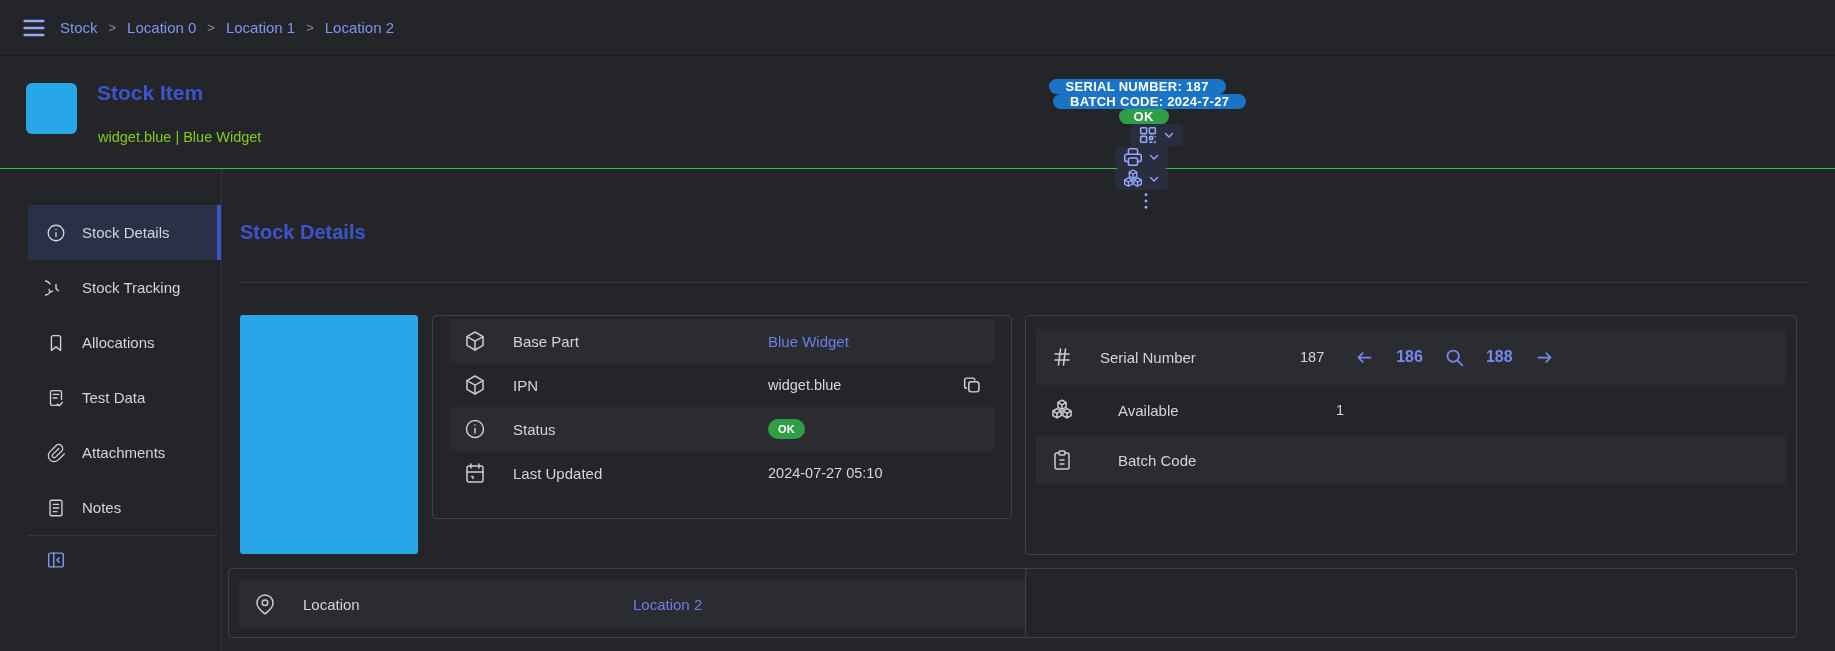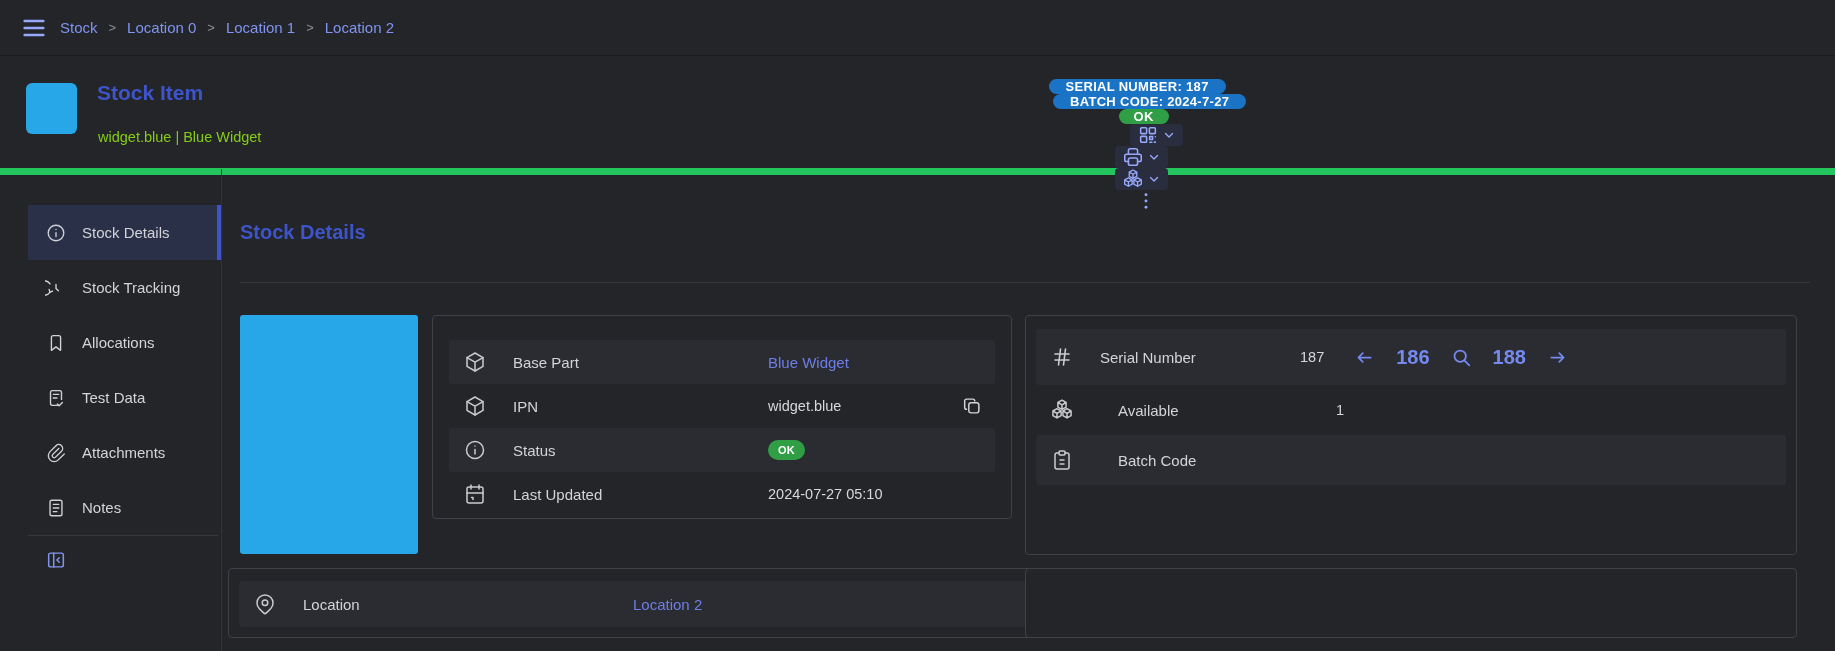--- a/index.html
+++ b/index.html
@@ -10,21 +10,21 @@
 
   
   .navbar{position:absolute;left:0;top:0;width:1835px;height:56px;
           border-bottom:1px solid #1a1b1f;display:flex;align-items:center;padding-left:20px;box-sizing:border-box;}
   .burger{color:#96a8fa;width:28px;height:28px;cursor:pointer;margin-right:12px;}
   .crumbs{display:flex;align-items:center;gap:11px;font-size:15px;}
   .crumb{color:#8094f2;text-decoration:none;cursor:pointer;}
   .crumb-sep{color:#8d8f94;font-size:13px;}
 
   
-  .pagehead{position:absolute;left:0;top:57px;width:1835px;height:111px;border-bottom:7px solid #22c55e;}
+  .pagehead{position:absolute;left:0;top:57px;width:1835px;height:111px;border-bottom:1px solid #22c55e;}
   .thumb{position:absolute;left:26px;top:26px;width:51px;height:51px;border-radius:6px;background:#28a7e8;}
   .ptitle{position:absolute;left:97px;top:24px;font-size:21px;font-weight:bold;color:#3d54cb;}
   .psub{position:absolute;left:98px;top:72px;font-size:14.5px;color:#84cc16;text-align:center;}
   .hdr-right{position:absolute;left:1028px;top:22px;height:60px;display:flex;align-items:center;flex-direction:column;}
   .pill{height:30px;display:flex;align-items:center;padding:0 17px;border-radius:15px;
         font-size:13px;font-weight:bold;color:#fff;letter-spacing:.3px;white-space:nowrap;}
   .pill-blue{background:#1a73c4;}
   .pill-green{background:#2f9e44;padding:0 15px;}
   .iconbtn{width:53px;height:42px;border-radius:4px;background:#2a2d3e;display:flex;align-items:center;
            justify-content:center;gap:3px;color:#96a8fa;cursor:pointer;}
@@ -41,21 +41,21 @@
   .side-div{margin-left:28px;width:190px;border-top:1px solid #35373c;}
   .collapse-btn{margin:13px 0 0 45px;width:22px;height:22px;color:#8095f0;cursor:pointer;}
 
   
   .main{position:absolute;left:223px;top:169px;width:1612px;height:482px;}
   .mhead{position:absolute;left:17px;top:52px;font-size:20px;font-weight:bold;color:#3d54cb;}
   .mdiv{position:absolute;left:17px;right:25px;top:113px;border-top:1px solid #35373c;}
 
   .stockimg{position:absolute;left:17px;top:146px;width:178px;height:239px;border-radius:3px;background:#28a7e8;}
   .panel{position:absolute;border:1px solid #3f4147;border-radius:4px;box-sizing:border-box;background:#242529;}
-  .panelA{left:209px;top:146px;width:580px;height:204px;padding:24px 16px;}
+  .panelA{left:209px;top:146px;width:580px;height:204px;padding:3px 16px;}
   .panelB{left:5px;top:399px;width:896px;height:70px;padding:12px 10px;}
   .panelC{left:802px;top:146px;width:772px;height:240px;padding:13px 10px;}
   .panelD{left:802px;top:399px;width:772px;height:70px;}
 
   .trow{display:grid;align-items:center;border-radius:3px;}
   .trow.stripe{background:#2b2c31;}
   .rowsA .trow{height:44px;grid-template-columns:64px 255px 1fr;}
   .rowsB .trow{height:46px;grid-template-columns:64px 330px 1fr;}
   .rowsC .trow{grid-template-columns:64px 200px 1fr;}
   .rowsC .trow.serial{height:56px;}
@@ -63,21 +63,21 @@
   .ticon{width:24px;height:24px;color:#c9cbcf;margin-left:14px;}
   .tlabel{font-size:15px;color:#d2d4d8;}
   .tvalue{font-size:14.5px;color:#d6d8da;}
   .tlink{color:#6d7ee8;text-decoration:none;cursor:pointer;font-size:15px;}
   .valflex{display:flex;align-items:center;justify-content:space-between;padding-right:12px;}
   .copybtn{width:22px;height:22px;color:#d2d4d8;cursor:pointer;}
   .okbadge{display:inline-flex;align-items:center;height:20px;padding:0 10px;border-radius:10px;
            background:#2f9e44;color:#fff;font-size:11px;font-weight:bold;letter-spacing:.3px;}
   .serialnav{display:flex;align-items:center;margin-left:30px;gap:21px;color:#7589f0;}
   .navic{width:21px;height:21px;color:#7589f0;cursor:pointer;}
-  .snavlink{color:#7589f0;font-size:20px;font-weight:600;text-decoration:none;cursor:pointer;}
+  .snavlink{color:#7589f0;font-size:16px;font-weight:600;text-decoration:none;cursor:pointer;}
 </style>
 </head>
 <body>
 
 <div class="navbar">
   <span class="burger">
     <svg viewBox="0 0 24 24" fill="none" stroke="currentColor" stroke-width="2.2" stroke-linecap="round">
         <path d="M4 6h16M4 12h16M4 18h16"></path>
       </svg>
   </span>

